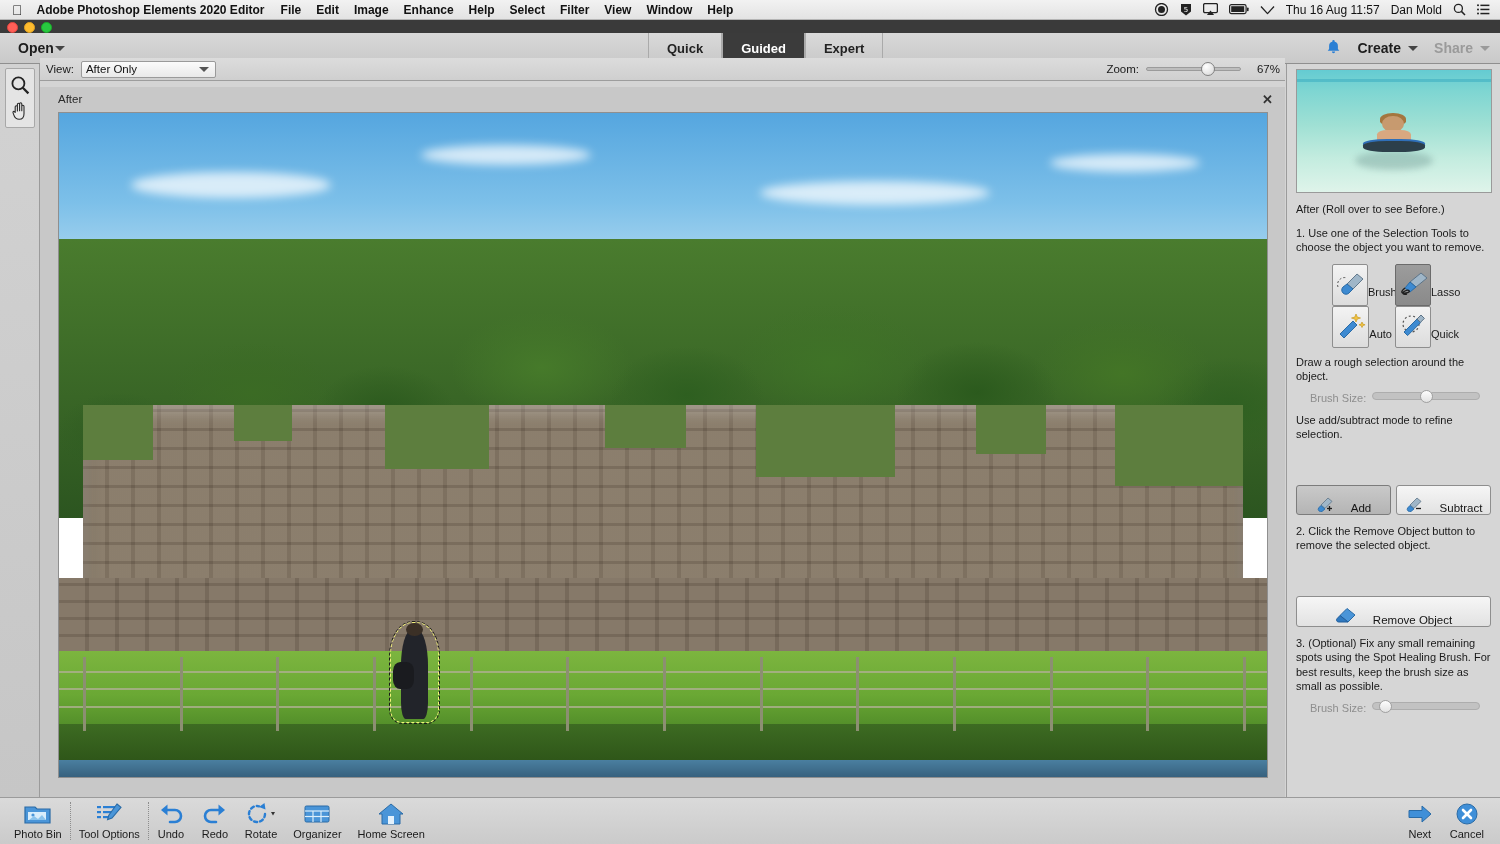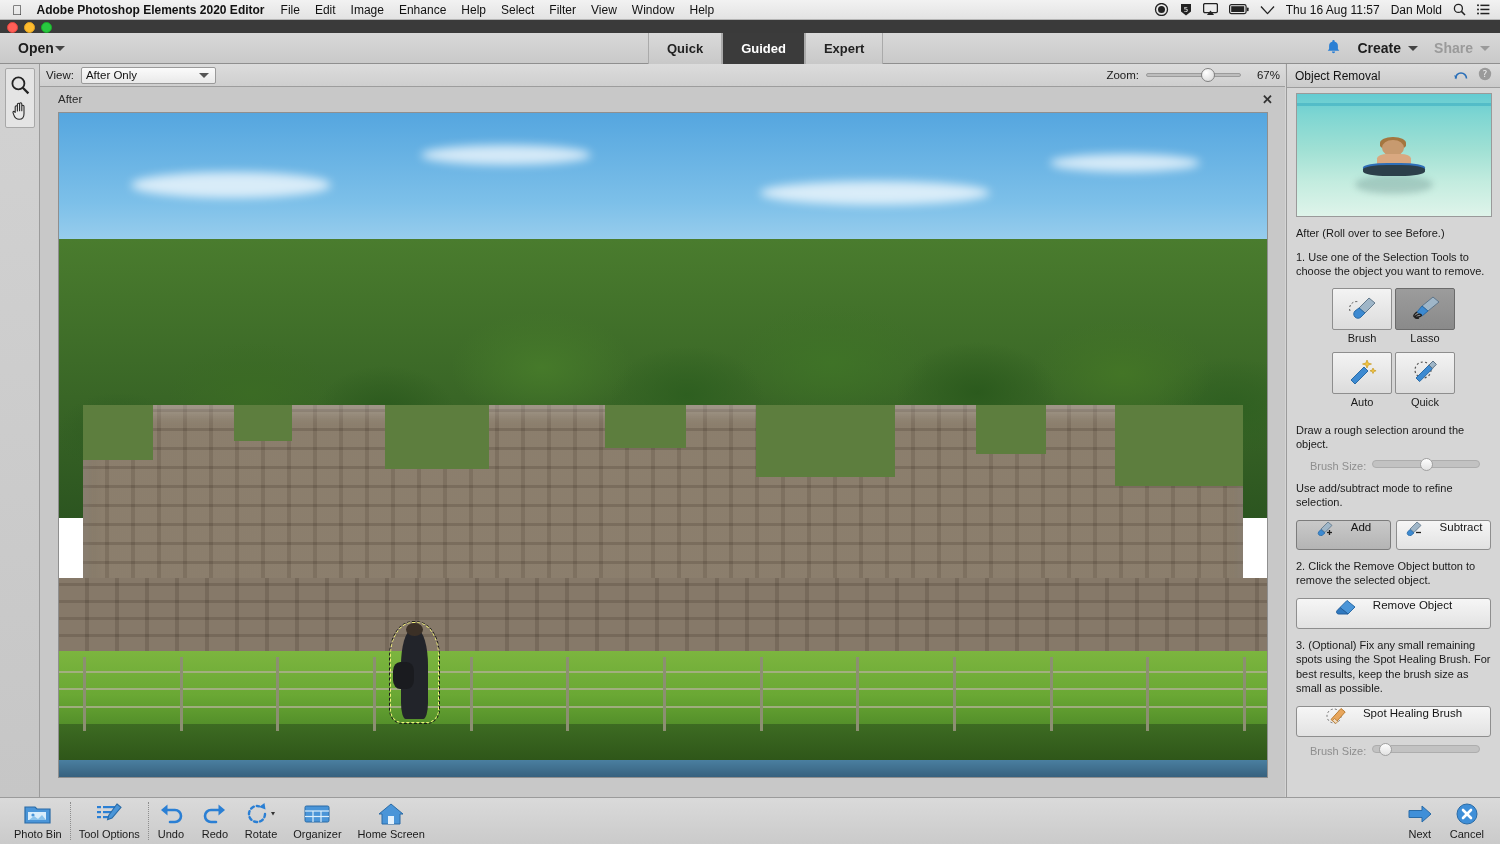--- a/index.html
+++ b/index.html
@@ -16,21 +16,21 @@
   .macbar {
     position: absolute; left: 0; top: 0; width: 1500px; height: 20px;
     background: linear-gradient(#f2f2f2, #e3e3e3);
     border-bottom: 1px solid #b5b5b5;
     display: flex; align-items: center;
     font-size: 12px; color: #111;
   }
   .apple-logo { margin: 0 14px 0 12px; font-size: 14px; line-height: 1; }
   .mac-app-name { font-weight: bold; margin-right: 16px; font-size: 12px; }
   .mac-menu { display: flex; gap: 15px; font-size: 12px; }
-  .mac-menu span { cursor: default; }
+  .mac-menu span { cursor: default; font-weight: bold; }
   .mac-right { margin-left: auto; display: flex; align-items: center; gap: 11px; padding-right: 10px; font-size: 12px; }
   .mac-right .ic { display: inline-flex; align-items: center; }
 
   
   .titlebar {
     position: absolute; left: 0; top: 20px; width: 1500px; height: 13px;
     background: #3a3a3a;
   }
   .traffic { position: absolute; left: 7px; top: 22px; display: flex; gap: 6px; z-index: 5;}
   .dot { width: 11px; height: 11px; border-radius: 50%; }
@@ -63,21 +63,21 @@
     height: 31px;
   }
   .mode.active { background: #3b3b3b; color: #fff; }
   .topright { position: absolute; right: 10px; display: flex; gap: 16px; }
   .bell { color: #2a7fd4; font-size: 15px; }
   .tr-btn { display: flex; align-items: center; gap: 7px; font-size: 14px; font-weight: bold; color: #1d1d1d; }
   .tr-btn.disabled { color: #9a9a9a; }
 
   
   .optionsbar {
-    position: absolute; left: 40px; top: 64px; width: 1245px; height: 23px;
+    position: absolute; left: 40px; top: 58px; width: 1245px; height: 23px;
     background: linear-gradient(#dcdcdc, #cfcfcf);
     border-bottom: 1px solid #9d9d9d;
     display: flex; align-items: center;
   }
   .view-label { margin-left: 6px; font-size: 11.5px; color: #1a1a1a; }
   .select-box {
     margin-left: 7px; width: 135px; height: 17px;
     background: linear-gradient(#fbfbfb, #e9e9e9);
     border: 1px solid #9a9a9a; border-radius: 2px;
     display: flex; align-items: center; padding: 0 4px;
@@ -230,43 +230,43 @@
   }
   .pv-kid-head { position: absolute; left: 44%; top: 38%; width: 11%; height: 13%; background: #c79a6f; border-radius: 50%; }
   .pv-kid-hair { position: absolute; left: 43%; top: 35%; width: 13%; height: 10%; background: #a4763f; border-radius: 50% 50% 30% 30%; }
   .pv-kid-body { position: absolute; left: 41%; top: 49%; width: 18%; height: 12%; background: #d9a880; border-radius: 30%; }
   .pv-shadow { position: absolute; left: 30%; top: 66%; width: 40%; height: 16%; background: rgba(40,80,80,.22); border-radius: 50%; filter: blur(3px); }
 
   .ptext { font-size: 11px; color: #1a1a1a; line-height: 1.32; margin-top: 9px; }
   .ptext.small-gap { margin-top: 7px; }
 
   .toolgrid { display: grid; grid-template-columns: 60px 60px; gap: 0 3px; margin: 9px auto 0; width: 123px; }
-  .tool-cell { display: flex; flex-direction: column; align-items: center; }
+  .tool-cell { display: flex; flex-direction: row; align-items: flex-end; }
   .tool-box {
     width: 60px; height: 42px; border: 1px solid #8e8e8e; border-radius: 2px;
     background: linear-gradient(#f3f3f3, #dcdcdc);
     display: flex; align-items: center; justify-content: center;
   }
   .tool-box.sel { background: linear-gradient(#9c9c9c, #8a8a8a); border-color: #6b6b6b; }
   .tool-cap { font-size: 11px; color: #1a1a1a; margin: 2px 0 8px; }
 
   .slider-row { display: flex; align-items: flex-start; gap: 6px; margin-top: 8px; padding-left: 14px; }
   .slider-row .lbl { font-size: 11px; color: #8e8e8e; }
   .track2 { width: 108px; height: 8px; background: #c2c2c2; border: 1px solid #adadad; border-radius: 5px; position: relative; }
   .knob2 {
     position: absolute; top: -3px; width: 13px; height: 13px; border-radius: 50%;
     background: linear-gradient(#fdfdfd, #e2e2e2); border: 1px solid #a0a0a0;
   }
 
   .btn-row { display: flex; gap: 5px; margin-top: 10px; }
   .pbtn {
     flex: 1; height: 30px; border: 1px solid #8e8e8e; border-radius: 3px;
     background: linear-gradient(#f6f6f6, #e2e2e2);
-    display: flex; align-items: flex-start; justify-content: center; gap: 16px;
-    font-size: 11.5px; color: #151515;
+    display: flex; align-items: flex-end; justify-content: center; gap: 16px;
+    font-size: 11.5px; color: #151515; margin-top: 33px;
   }
   .pbtn.sel { background: linear-gradient(#c9c9c9, #b4b4b4); border-color: #7c7c7c; }
   .pbtn.wide { width: 100%; height: 31px; }
 
   
   .bottombar {
     position: absolute; left: 0; top: 797px; width: 1500px; height: 57px;
     background: linear-gradient(#dadada, #c7c7c7);
     border-top: 1px solid #9b9b9b;
   }
@@ -463,37 +463,20 @@
         <div class="person-sel">
           <div class="person-body"></div>
           <div class="person-head"></div>
           <div class="person-bag"></div>
         </div>
       </div>
     </div>
   </div>
 
   <div class="rightpanel">
-    <div class="panel-head">
-      <span class="panel-title">Object Removal</span>
-      <span class="panel-head-icons">
-        <span>
-          <svg width="16" height="13" viewBox="0 0 16 13">
-              <path d="M2.5 10.5a5.5 5.5 0 0 1 11 0" fill="none" stroke="#2a6fb8" stroke-width="1.6"></path>
-              <path d="M1 7.2l3.2 1.4-1.1 3z" fill="#2a6fb8"></path>
-            </svg>
-        </span>
-        <span>
-          <svg width="14" height="14" viewBox="0 0 14 14">
-              <circle cx="7" cy="7" r="6.2" fill="#9a9a9a"></circle>
-              <text x="7" y="10.3" font-size="9" fill="#f0f0f0" text-anchor="middle" font-family="DejaVu Sans">?</text>
-            </svg>
-        </span>
-      </span>
-    </div>
 
     <div class="panel-body">
       <div class="preview-img">
         <div class="pv-horizon"></div>
         <div class="pv-shadow"></div>
         <div class="pv-kid-hair"></div>
         <div class="pv-kid-head"></div>
         <div class="pv-kid-body"></div>
         <div class="pv-board"></div>
       </div>
@@ -596,32 +579,20 @@
             <svg width="22" height="17" viewBox="0 0 22 17">
                 <path d="M12 1.5l8 6.5-7 7-8-6.5z" fill="#4a95d8" stroke="#2a6ba6" stroke-width="1"></path>
                 <path d="M5 8.5l8 6.5H3.5a2 2 0 0 1-1.4-3.4z" fill="#2f79c0" stroke="#225e9b" stroke-width="1"></path>
               </svg>
           </span>
           <span>Remove Object</span>
         </div>
       </div>
 
       <div class="ptext">3. (Optional) Fix any small remaining spots using the Spot Healing Brush. For best results, keep the brush size as small as possible.</div>
-      <div class="btn-row">
-        <div class="pbtn wide">
-          <span>
-            <svg width="22" height="18" viewBox="0 0 22 18">
-                <circle cx="9" cy="9" r="7" fill="none" stroke="#6a6a6a" stroke-width="1" stroke-dasharray="2 2.2"></circle>
-                <path d="M16 1.5l4.2 3.5-10 11-4.2-3.5z" fill="#e8a65c" stroke="#b97c32" stroke-width="1"></path>
-                <path d="M9.5 11.5l3.4 2.9-2 2.2-3.4-2.9z" fill="#f0dcc2" stroke="#b97c32" stroke-width=".8"></path>
-              </svg>
-          </span>
-          <span>Spot Healing Brush</span>
-        </div>
-      </div>
       <div class="slider-row">
         <span class="lbl">Brush Size:</span>
         <div class="track2">
           <div class="knob2" id="bs2" style="left: 5.64px;"></div>
         </div>
       </div>
     </div>
   </div>
 
   <div class="bottombar">

